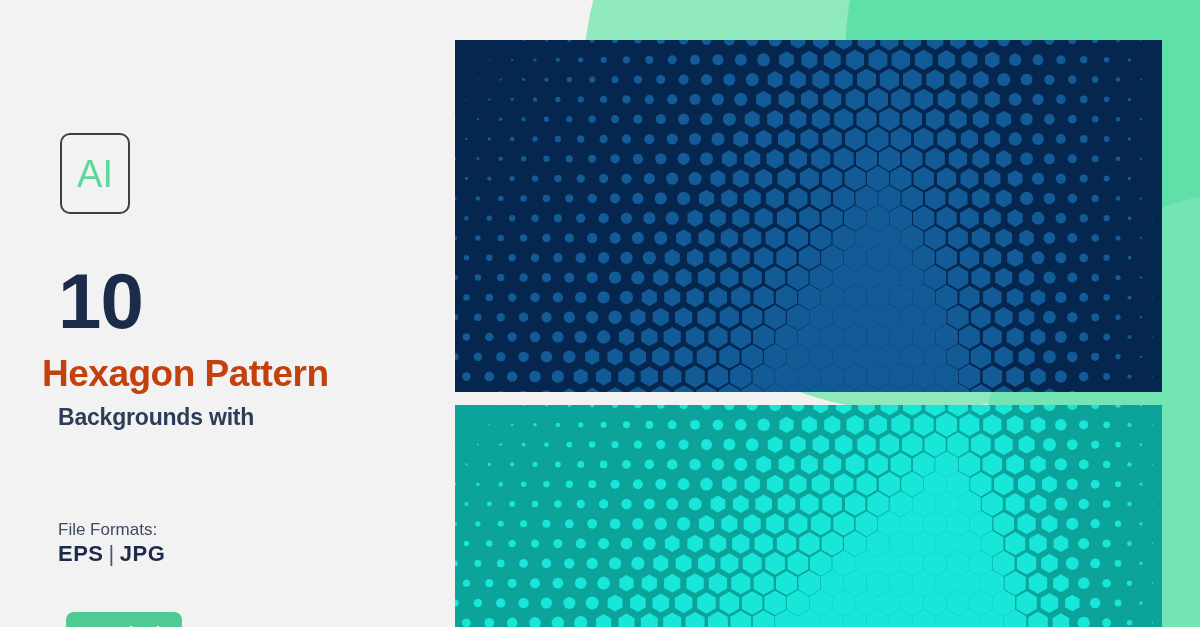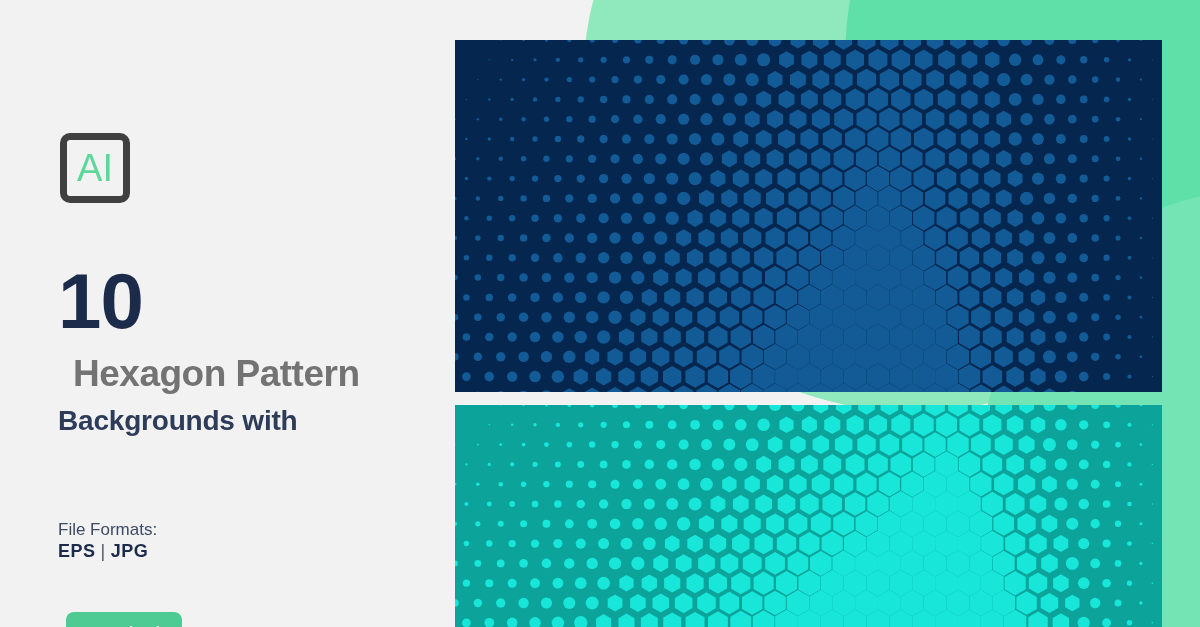--- a/index.html
+++ b/index.html
@@ -84,22 +84,22 @@
     width: 455px;
     height: 627px;
     background: #f2f2f2;
   }
 
   #ai-badge {
     position: absolute;
     left: 60px;
     top: 133px;
     width: 70px;
-    height: 70px;
-    border: 7px solid #404040;
+    height: 81px;
+    border: 2px solid #404040;
     border-radius: 10px;
     box-sizing: border-box;
     display: flex;
     align-items: center;
     justify-content: center;
   }
   #ai-badge-label {
     color: #5ed79b;
     font-size: 38px;
     line-height: 1;
@@ -115,55 +115,55 @@
     font-size: 78px;
     font-weight: bold;
     color: #1d2b4a;
     line-height: 1;
     letter-spacing: -1px;
     text-align: center;
   }
 
   #title {
     position: absolute;
-    left: 73px;
+    left: 42px;
     top: 354px;
     font-size: 37px;
     font-weight: bold;
-    color: #737373;
+    color: #c2410c;
     line-height: 1.1;
     letter-spacing: -0.5px;
     white-space: nowrap;
   }
 
   #subtitle {
     position: absolute;
     left: 58px;
     top: 401px;
-    font-size: 28px;
+    font-size: 23px;
     font-weight: bold;
     color: #2d3c58;
     line-height: 1.42;
     letter-spacing: -0.2px;
   }
   #subtitle .line2 { display: block; }
 
   #formats-label {
     position: absolute;
     left: 58px;
     top: 520px;
     font-size: 17px;
     color: #3d4a63;
     font-weight: 400;
   }
   #formats-value {
     position: absolute;
     left: 58px;
     top: 541px;
-    font-size: 18px;
+    font-size: 22px;
     font-weight: bold;
     color: #1d2b4a;
     letter-spacing: 0.5px;
   }
   #formats-value .sep {
     font-weight: 400;
     color: #4a5770;
     padding: 0 5px;
   }
 

